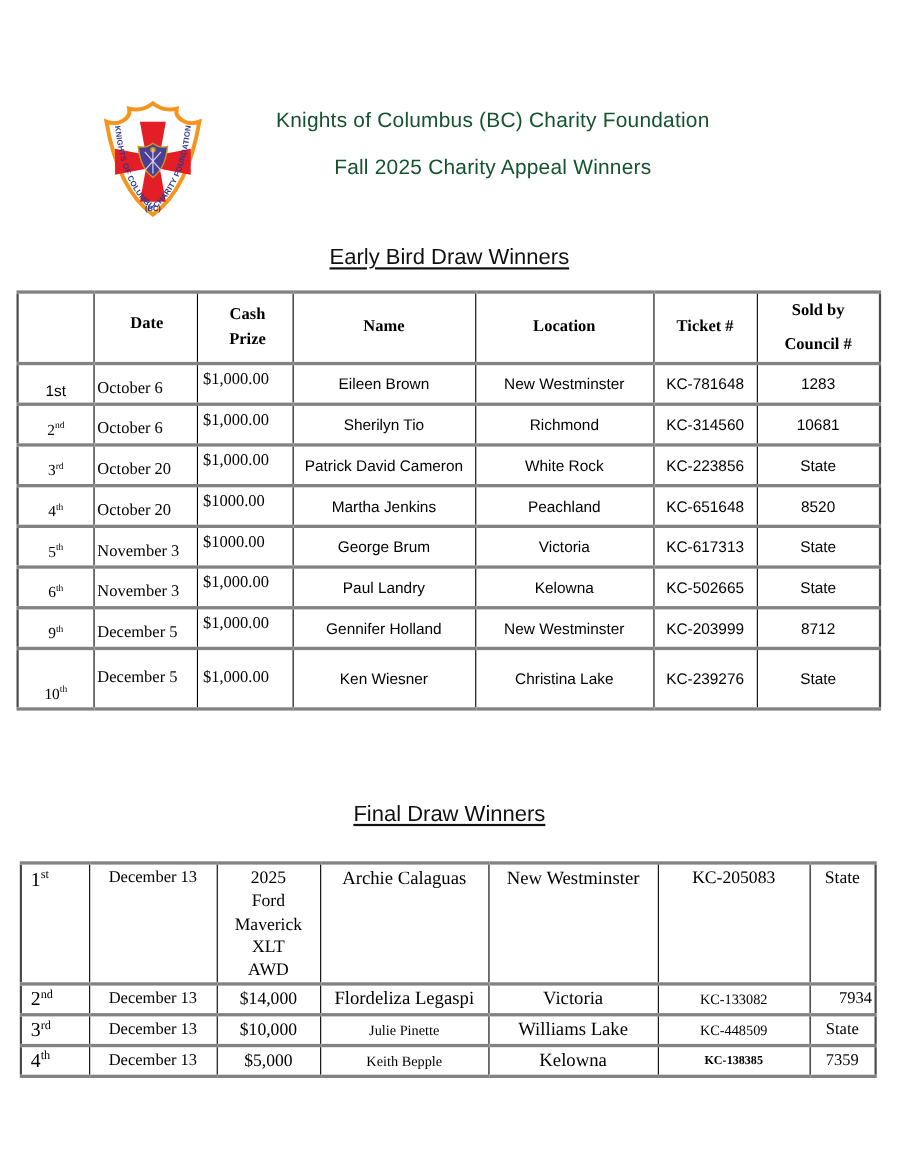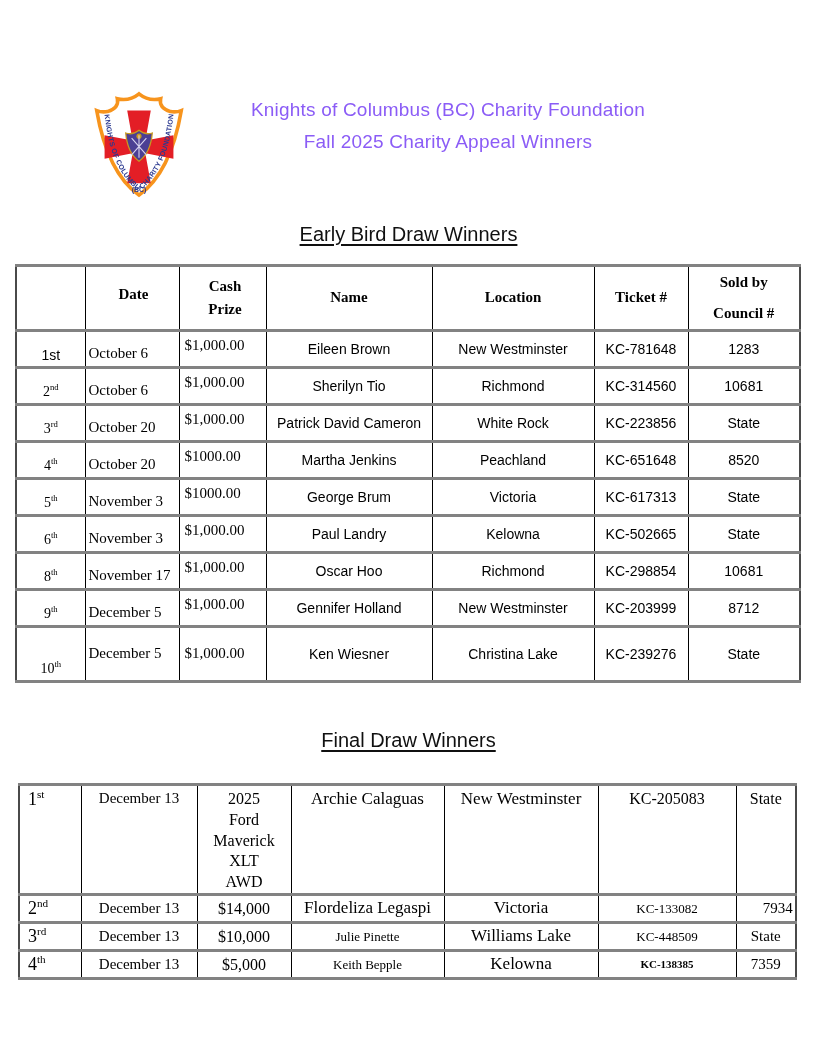--- a/index.html
+++ b/index.html
@@ -2,22 +2,22 @@
 <html><head>
 <meta charset="utf-8">
 <style>
   html,body{margin:0;padding:0;background:#fff;}
   .page{position:relative;width:817px;height:1057px;background:#ffffff;color:#000;
         font-family:"Liberation Sans",sans-serif;overflow:hidden;}
 
   
   .logo{position:absolute;left:80px;top:86px;width:118px;height:118px;}
   .titles{position:absolute;left:118px;top:99px;width:660px;text-align:center;}
-  .title-line{font-size:19px;line-height:21px;color:#8b5cf6;letter-spacing:.2px;}
-  .title-line + .title-line{margin-top:11px;}
+  .title-line{font-size:19px;line-height:21px;color:#14532d;letter-spacing:.2px;}
+  .title-line + .title-line{margin-top:22px;}
 
   
   .section-heading{position:absolute;left:0;width:817px;text-align:center;
                    font-size:20px;color:#101010;}
   .section-heading span{text-decoration:underline;text-underline-offset:3px;
                         text-decoration-thickness:1.5px;}
   #eb-heading{top:223px;}
   #fd-heading{top:729px;}
 
   
@@ -169,29 +169,20 @@
         <tr>
           <td class="c-place">6<sup>th</sup></td>
           <td class="c-date">November 3</td>
           <td class="c-cash">$1,000.00</td>
           <td class="c-name">Paul Landry</td>
           <td class="c-loc">Kelowna</td>
           <td class="c-ticket">KC-502665</td>
           <td class="c-council">State</td>
         </tr>
         <tr>
-          <td class="c-place">8<sup>th</sup></td>
-          <td class="c-date">November 17</td>
-          <td class="c-cash">$1,000.00</td>
-          <td class="c-name">Oscar Hoo</td>
-          <td class="c-loc">Richmond</td>
-          <td class="c-ticket">KC-298854</td>
-          <td class="c-council">10681</td>
-        </tr>
-        <tr>
           <td class="c-place">9<sup>th</sup></td>
           <td class="c-date">December 5</td>
           <td class="c-cash">$1,000.00</td>
           <td class="c-name">Gennifer Holland</td>
           <td class="c-loc">New Westminster</td>
           <td class="c-ticket">KC-203999</td>
           <td class="c-council">8712</td>
         </tr>
         <tr>
           <td class="c-place">10<sup>th</sup></td>

